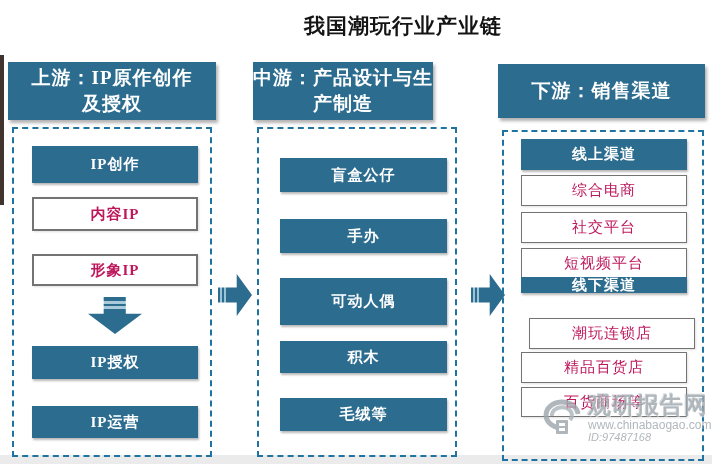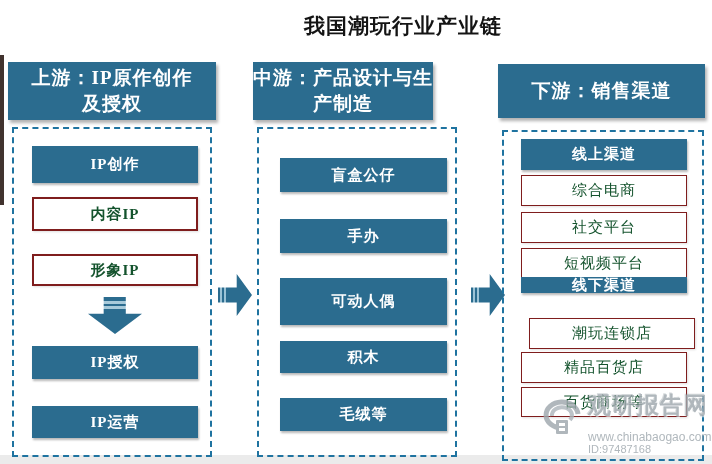--- a/index.html
+++ b/index.html
@@ -22,21 +22,21 @@
   }
   .box{
     position:absolute;display:flex;align-items:center;justify-content:center;
     font-size:15px;text-align:center;letter-spacing:1px;
   }
   .box.filled{
     background:#2B6C8F;color:#ffffff;font-weight:bold;
     box-shadow:1px 2px 2px rgba(0,0,0,0.28);
   }
   .box.outline{
-    background:#ffffff;color:#14532d;border:2px solid #7f1d1d;font-weight:bold;
+    background:#ffffff;color:#be185d;border:2px solid #737373;font-weight:bold;
     box-shadow:1px 1px 2px rgba(0,0,0,0.12);
   }
   .box.outline.thin{border-width:1px;font-weight:normal;}
   .right-arrow{
     position:absolute;width:34px;height:44px;
     background:linear-gradient(90deg,#2B6C8F 0 7%,#9CC3D6 7% 13%,#2B6C8F 13% 18%,#9CC3D6 18% 24%,#2B6C8F 24% 100%);
     clip-path:polygon(0 33%,55% 33%,55% 2%,100% 50%,55% 98%,55% 67%,0 67%);
   }
   .down-arrow{
     position:absolute;width:54px;height:37px;
@@ -48,22 +48,22 @@
   .watermark{
     position:absolute;left:540px;top:394px;width:172px;height:60px;
     display:flex;align-items:flex-start;opacity:0.82;pointer-events:none;
   }
   .wm-logo{flex:0 0 auto;margin-right:4px;}
   .wm-text{color:#9FA8AE;line-height:1.05;}
   .wm-brand{
     font-size:23px;font-weight:bold;letter-spacing:1px;
     text-shadow:1px 1px 0 rgba(255,255,255,0.7),-1px -1px 0 rgba(140,150,158,0.45);
   }
-  .wm-url{font-size:12px;font-family:"Liberation Sans","DejaVu Sans",sans-serif;margin-top:13px;}
-  .wm-id{font-size:11px;font-family:"Liberation Sans","DejaVu Sans",sans-serif;}
+  .wm-url{font-size:12px;font-family:"Liberation Sans","DejaVu Sans",sans-serif;margin-top:1px;}
+  .wm-id{font-size:11px;font-family:"Liberation Sans","DejaVu Sans",sans-serif;font-style:italic;}
 </style>
 </head>
 <body>
 
 <div class="canvas">
 
   <div class="title">我国潮玩行业产业链</div>
 
   <div class="edge-strip"></div>
   <div class="bottom-band"></div>

